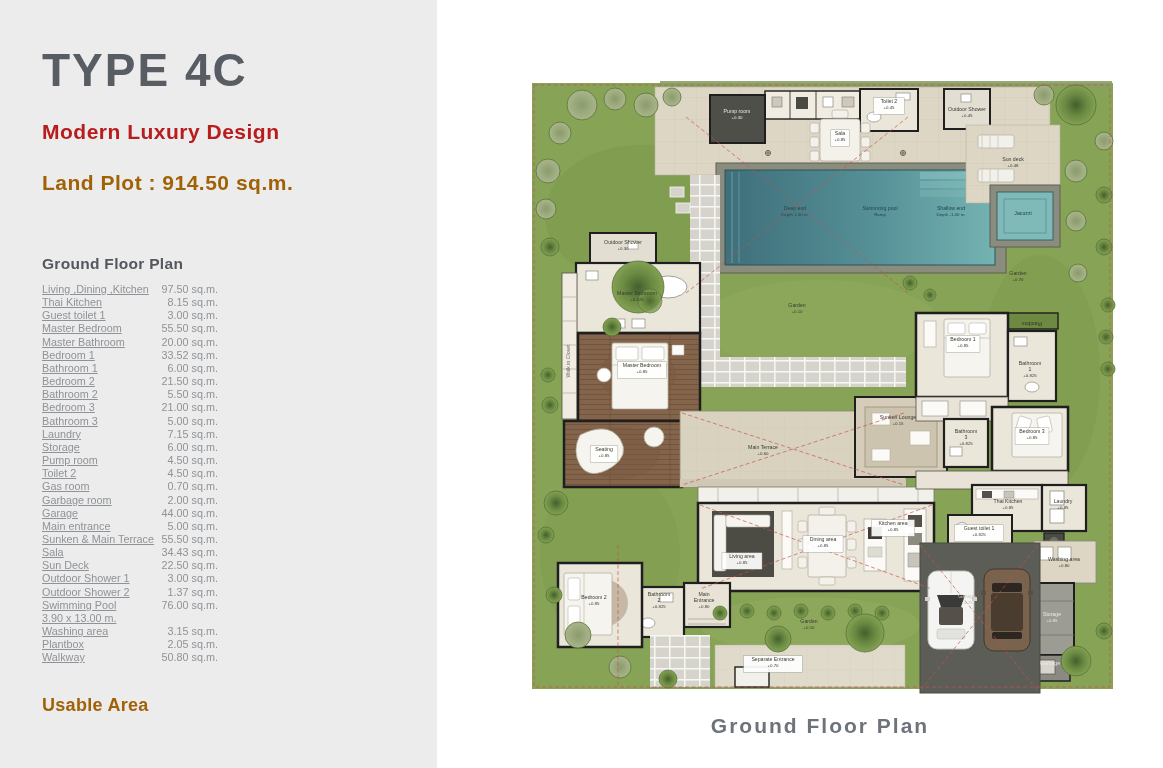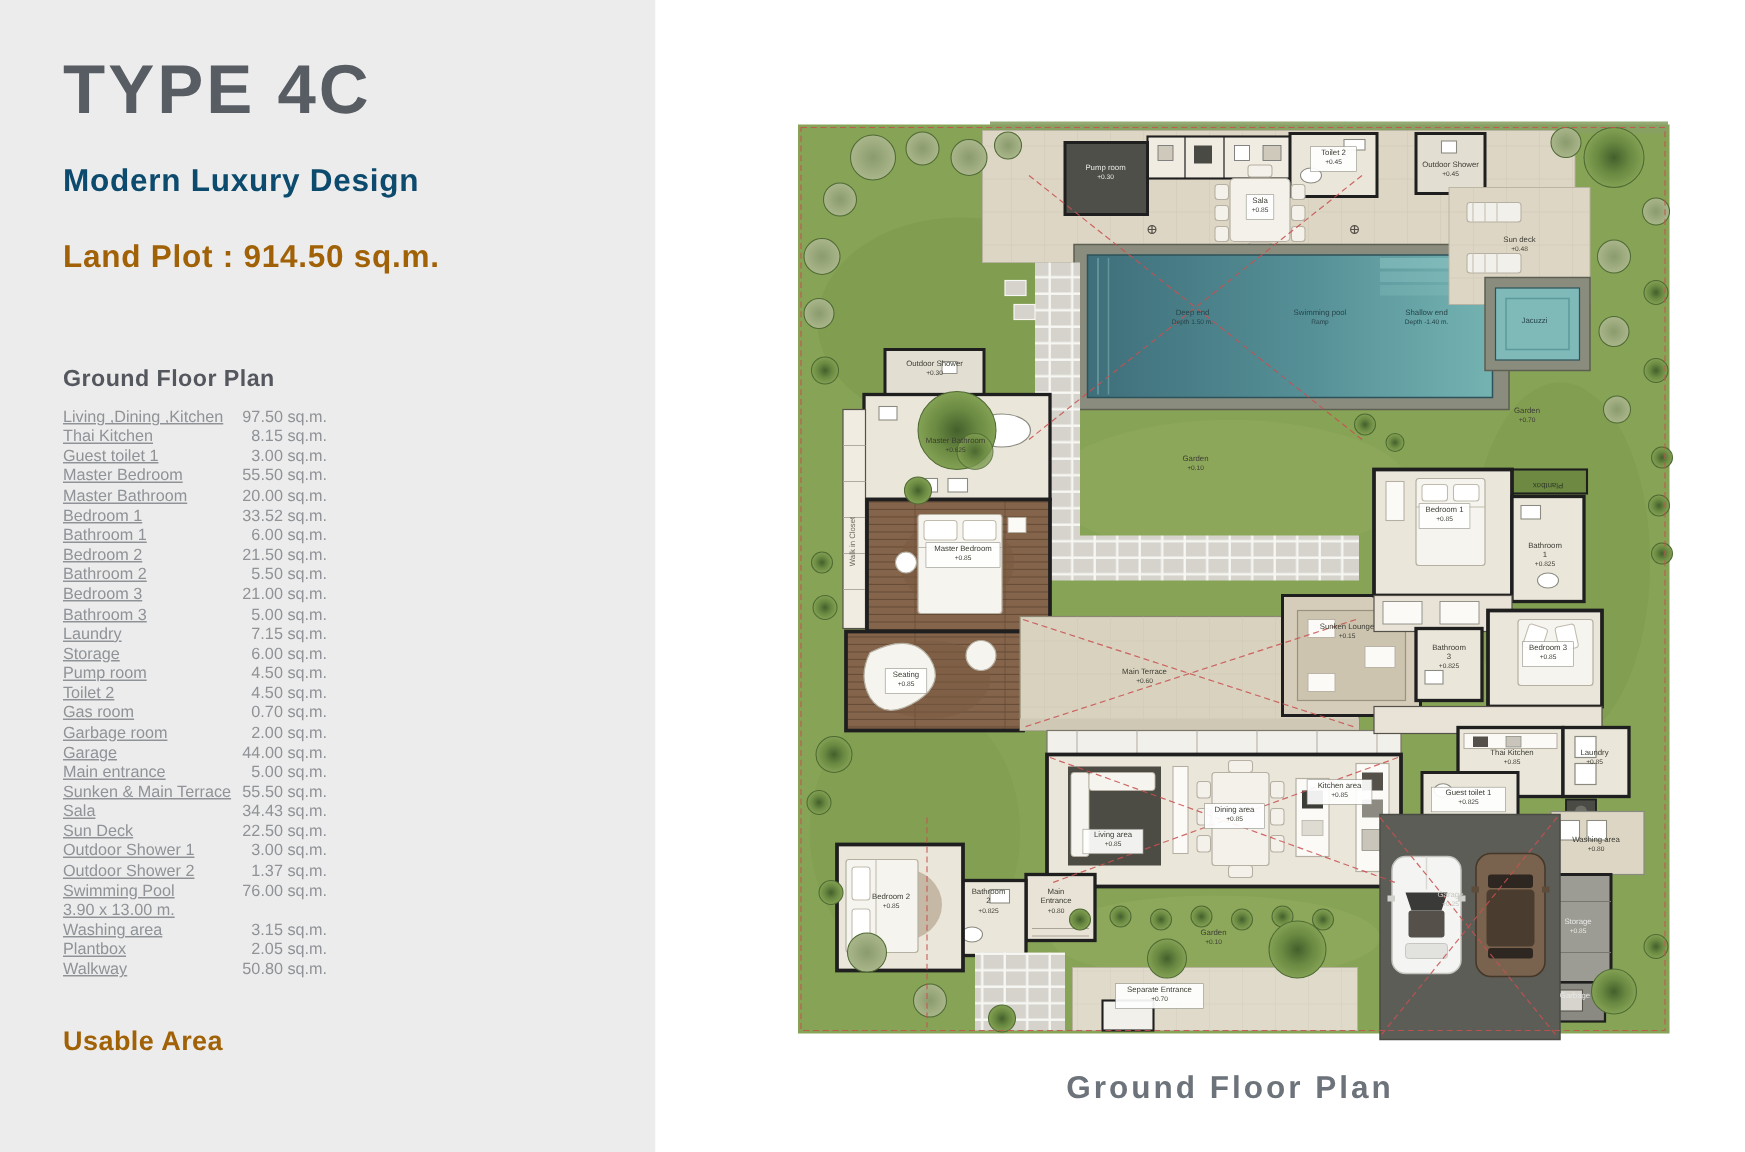--- a/index.html
+++ b/index.html
@@ -1,20 +1,20 @@
 <!DOCTYPE html>
 <html><head>
 <meta charset="utf-8">
 <style>
   html,body{margin:0;padding:0;}
   body{width:1163px;height:768px;background:#ffffff;font-family:"Liberation Sans",sans-serif;overflow:hidden;}
   .page{position:relative;width:1163px;height:768px;background:#ffffff;}
-  .left-panel{position:absolute;left:0;top:0;width:437px;height:768px;background:#ececec;box-sizing:border-box;padding:36px 0 0 42px;}
+  .left-panel{position:absolute;left:0;top:0;width:437px;height:768px;background:#ececec;box-sizing:border-box;padding:47px 0 0 42px;}
   .title{font-size:46px;font-weight:700;color:#585d64;letter-spacing:2px;line-height:1;margin:0;}
-  .subtitle{font-size:21px;font-weight:700;color:#0c4a6e;margin-top:27px;letter-spacing:0.5px;}
+  .subtitle{font-size:21px;font-weight:700;color:#b91c1c;margin-top:27px;letter-spacing:0.5px;}
   .land-plot{font-size:21px;font-weight:700;color:#a16207;margin-top:27px;letter-spacing:0.5px;}
   .section-title{font-size:15.5px;font-weight:700;color:#54585e;margin-top:60px;letter-spacing:0.3px;}
   .room-list{margin-top:10px;width:176px;}
   .room-row{display:flex;justify-content:space-between;font-size:10.8px;color:#8f9397;line-height:13.15px;}
   .room-label{white-space:nowrap;text-decoration:underline;}
   .room-value{white-space:nowrap;text-align:left;}
   .usable-title{font-size:18px;font-weight:700;color:#a16207;margin-top:30px;letter-spacing:0.3px;}
   .usable-list{margin-top:9px;width:176px;}
   .usable-list .room-row{font-size:11px;line-height:14.6px;}
   .plan-area{position:absolute;left:437px;top:0;width:726px;height:768px;background:#ffffff;}

